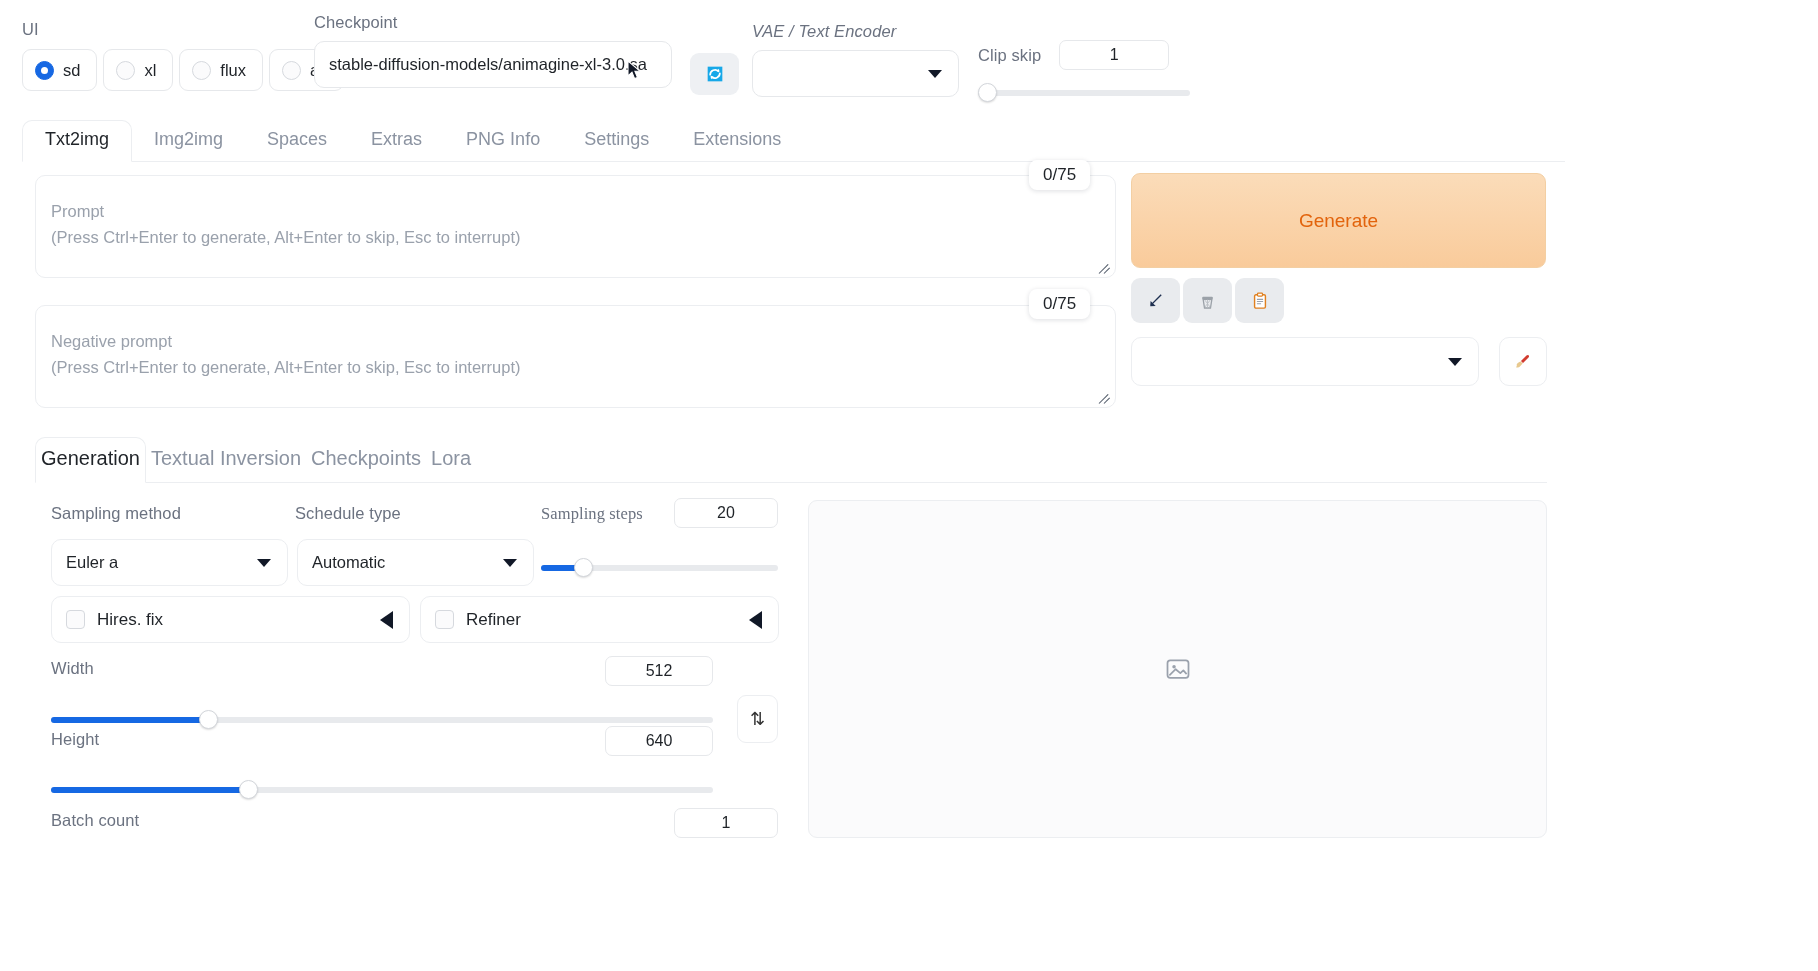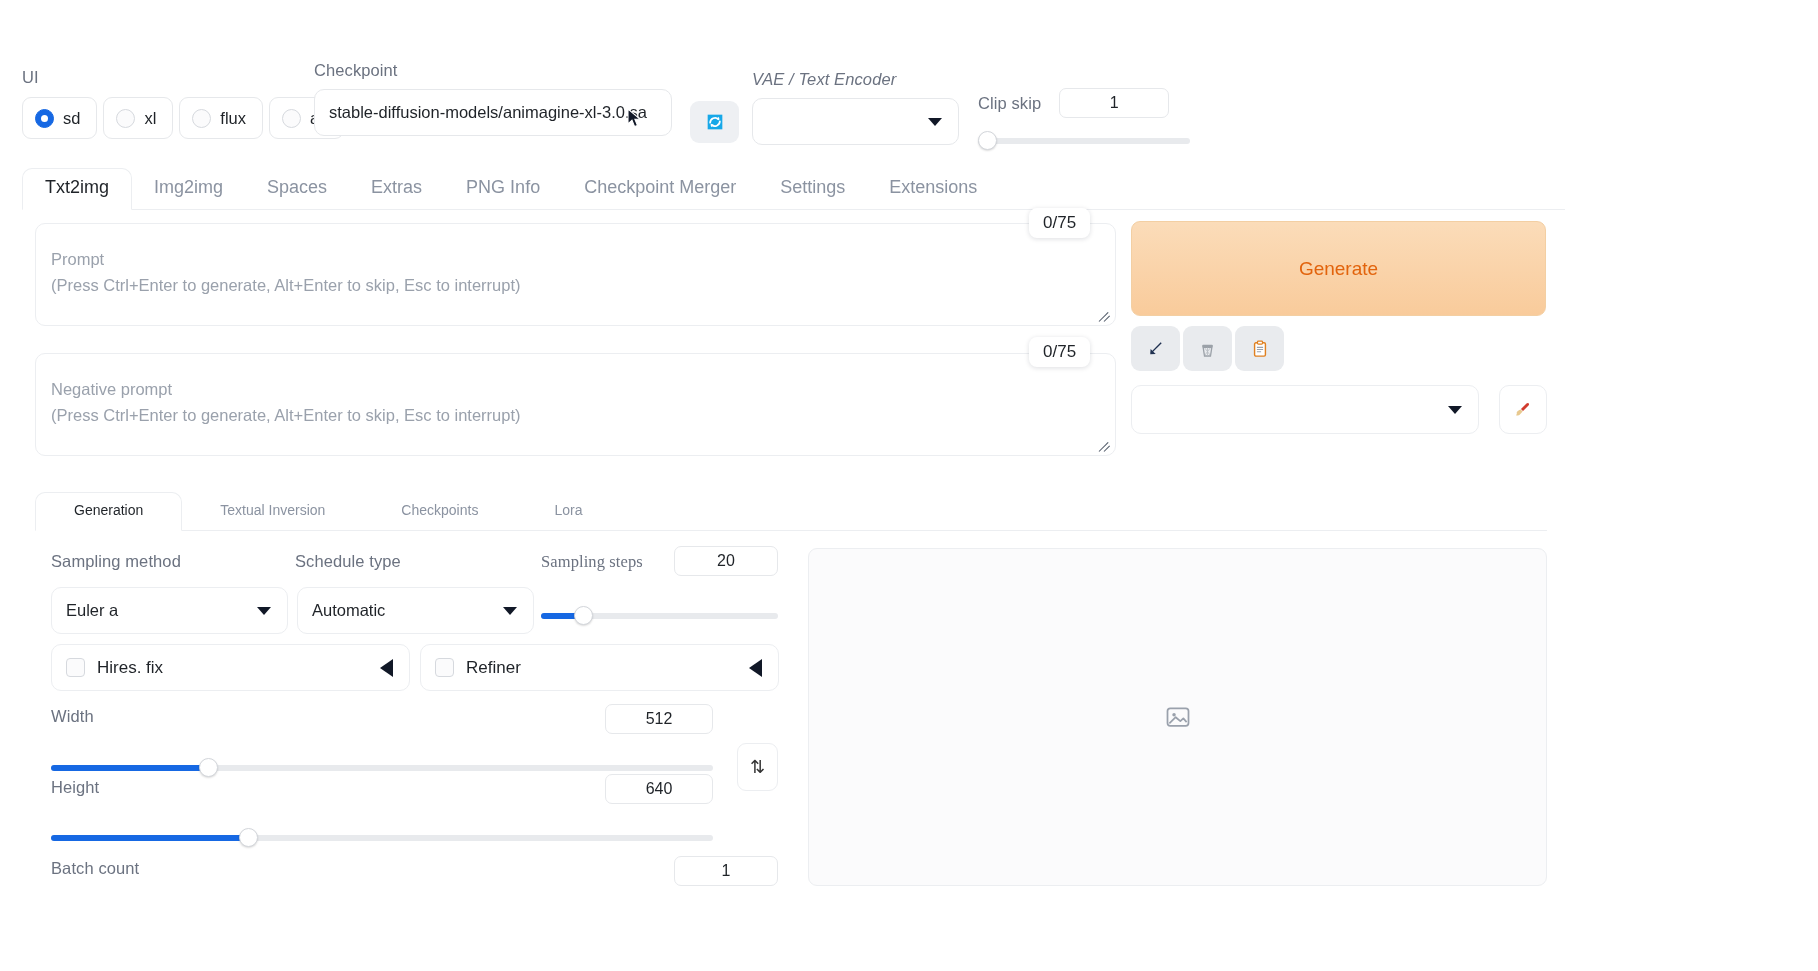--- a/index.html
+++ b/index.html
@@ -3,21 +3,21 @@
 <meta charset="utf-8">
 <style>
   * { box-sizing: border-box; }
   html, body {
     margin: 0; padding: 0;
     width: 1818px; height: 971px;
     background: #ffffff;
     font-family: "Liberation Sans", sans-serif;
     overflow: hidden;
   }
-  .app { position: relative; width: 1818px; height: 703px; background: #fff; margin-top: 48px; }
+  .app { position: relative; width: 1818px; height: 703px; background: #fff; }
 
   
   .topbar { position: absolute; left: 0; top: 0; width: 1565px; height: 118px; }
 
   .fld-label {
     color: #6b7280; font-size: 16.5px; font-weight: 400; letter-spacing: .1px;
   }
 
   .ui-group { position: absolute; left: 22px; top: 20px; }
   .ui-group .fld-label { display: block; margin-bottom: 10px; }
@@ -130,21 +130,21 @@
   }
   .brush-btn {
     position: absolute; left: 1499px; top: 337px; width: 48px; height: 49px;
     border: 1px solid #eceef1; border-radius: 10px; background: #fff;
     display: flex; align-items: center; justify-content: center; cursor: pointer; font-size: 19px;
   }
 
   
   .tabs-sub { position: absolute; left: 35px; top: 437px; width: 1512px; height: 46px;
     border-bottom: 1px solid #eceef1; display: flex; align-items: flex-end; }
-  .subtab { font-size: 14px; color: #8b93a1; padding: 9px 38px 12px; cursor: pointer; }
+  .subtab { font-size: 20px; color: #8b93a1; padding: 9px 5px 12px; cursor: pointer; }
   .subtab.active {
     color: #1f2328; background: #fff; border: 1px solid #eceef1; border-bottom: 1px solid #fff;
     border-radius: 10px 10px 0 0; margin-bottom: -1px;
   }
 
   .left-pane { position: absolute; left: 51px; top: 498px; width: 740px; height: 460px; }
   .right-pane {
     position: absolute; left: 808px; top: 500px; width: 739px; height: 338px;
     border: 1px solid #eceef1; border-radius: 9px; background: #fbfbfc;
     display: flex; align-items: center; justify-content: center;
@@ -241,21 +241,20 @@
       </div>
     </div>
   </div>
 
   <div class="tabs-main">
     <div class="tab active">Txt2img</div>
     <div class="tab">Img2img</div>
     <div class="tab">Spaces</div>
     <div class="tab">Extras</div>
     <div class="tab">PNG Info</div>
-    <div class="tab">Checkpoint Merger</div>
     <div class="tab">Settings</div>
     <div class="tab">Extensions</div>
   </div>
 
   <div class="prompt-box" style="left:35px; top:175px; width:1081px; height:103px;">
     <span class="ph-line1">Prompt</span>
     <span class="ph-line2">(Press Ctrl+Enter to generate, Alt+Enter to skip, Esc to interrupt)</span>
     <span class="resize-grip"></span>
   </div>
   <div class="token-badge" style="left:1029px; top:160px;">0/75</div>

